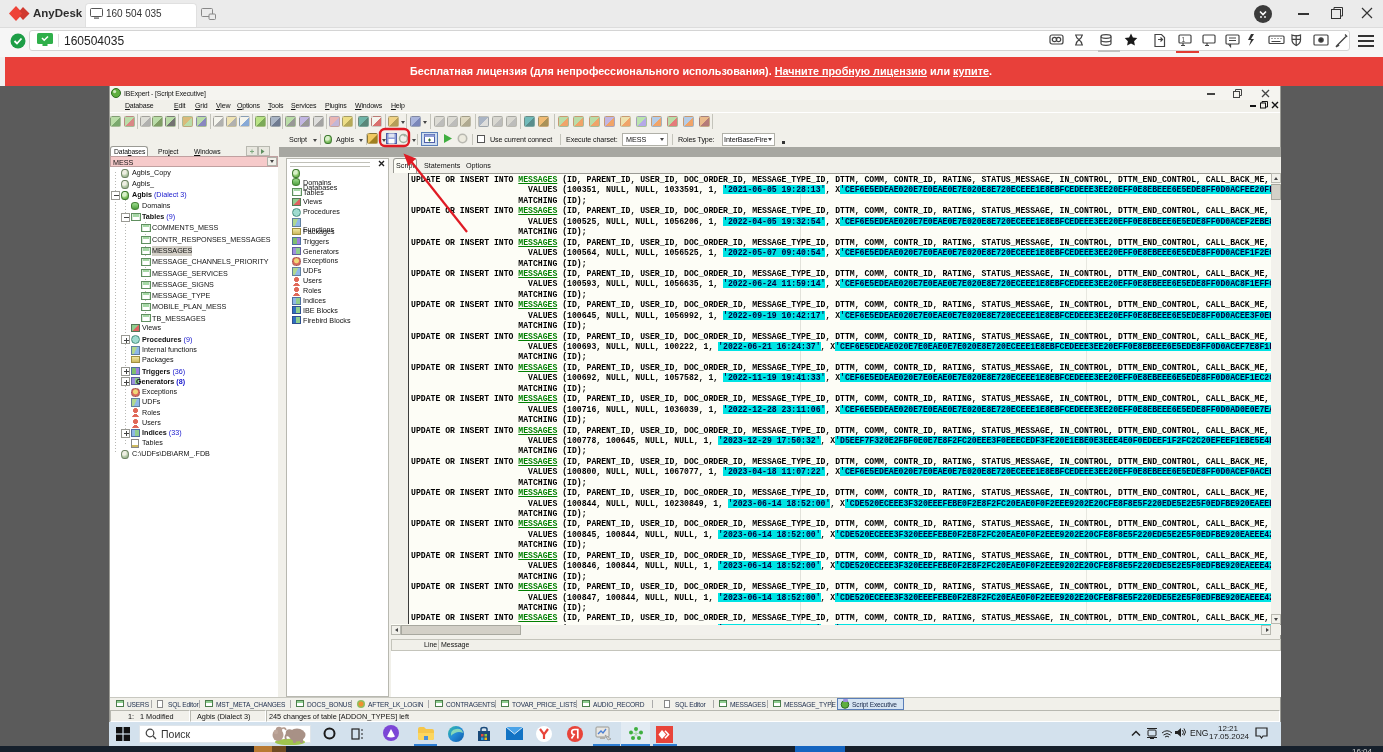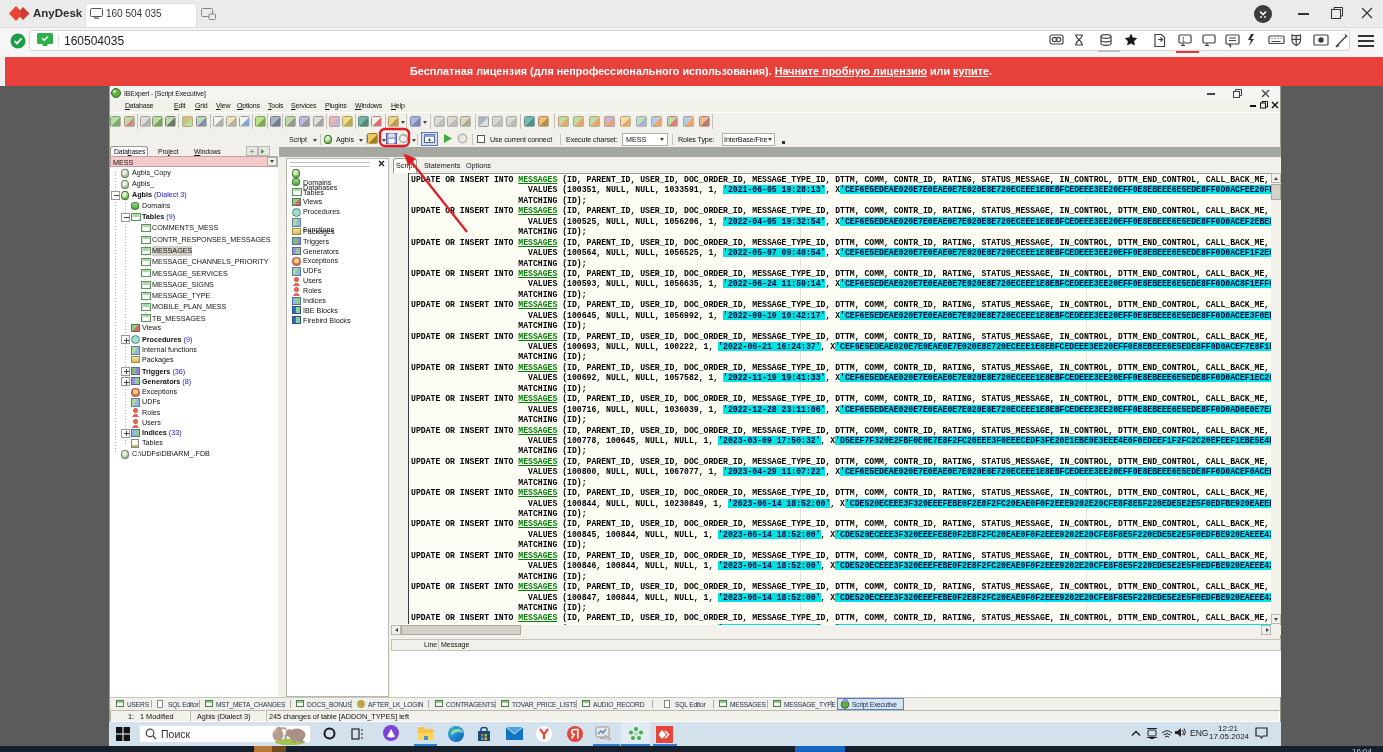--- a/index.html
+++ b/index.html
@@ -310,21 +310,21 @@
     <i style="position:absolute;left:1.5px;top:3.5px;width:5px;height:1px;background:#444"></i>
     <i style="position:absolute;left:3.5px;top:1.5px;width:1px;height:5px;background:#444"></i>
   </b>
 <b class="abs tic i-trg" style="left:131px;top:366.5px"></b>
 <div class="abs trow" style="left:142px;top:367px;"><b>Triggers</b> <span class="cnt">(36)</span></div>
 <b class="abs" style="left:121px;top:377.3px;width:9px;height:9px;background:#fff;border:1px solid #9a9a94">
     <i style="position:absolute;left:1.5px;top:3.5px;width:5px;height:1px;background:#444"></i>
     <i style="position:absolute;left:3.5px;top:1.5px;width:1px;height:5px;background:#444"></i>
   </b>
 <b class="abs tic i-gen" style="left:131px;top:377.3px"></b>
-<div class="abs trow" style="left:142px;top:376.6px;"><b>Generators</b> <span class="cnt">(8)</span></div>
+<div class="abs trow" style="left:136px;top:376.6px;font-weight:bold;"><b>Generators</b> <span class="cnt">(8)</span></div>
 <b class="abs tic i-exc" style="left:131px;top:387.5px"></b>
 <div class="abs trow" style="left:142px;top:386.8px;">Exceptions</div>
 <b class="abs tic i-fx" style="left:131px;top:397.9px"></b>
 <div class="abs trow" style="left:142px;top:397.2px;">UDFs</div>
 <b class="abs tic i-usr" style="left:131px;top:408.2px"></b>
 <div class="abs trow" style="left:142px;top:407.5px;">Roles</div>
 <b class="abs tic i-usr" style="left:131px;top:418.5px"></b>
 <div class="abs trow" style="left:142px;top:417.8px;">Users</div>
 <b class="abs" style="left:121px;top:428.8px;width:9px;height:9px;background:#fff;border:1px solid #9a9a94">
     <i style="position:absolute;left:1.5px;top:3.5px;width:5px;height:1px;background:#444"></i>
@@ -401,24 +401,24 @@
 UPDATE OR INSERT INTO <span class="tn">MESSAGES</span> (ID, PARENT_ID, USER_ID, DOC_ORDER_ID, MESSAGE_TYPE_ID, DTTM, COMM, CONTR_ID, RATING, STATUS_MESSAGE, IN_CONTROL, DTTM_END_CONTROL, CALL_BACK_ME,
                         VALUES (100693, NULL, NULL, 100222, 1, <span class="cy">'2022-06-21 16:24:37'</span>, X<span class="cy">'CEF6E5EDEAE020E7E0EAE0E7E020E8E720ECEEE1E8EBFCEDEEE3EE20EFF0E8EBEEE6E5EDE8FF0D0ACEF7E8F1F2EAE020EF'</span>
                       MATCHING (ID);
 UPDATE OR INSERT INTO <span class="tn">MESSAGES</span> (ID, PARENT_ID, USER_ID, DOC_ORDER_ID, MESSAGE_TYPE_ID, DTTM, COMM, CONTR_ID, RATING, STATUS_MESSAGE, IN_CONTROL, DTTM_END_CONTROL, CALL_BACK_ME,
                         VALUES (100692, NULL, NULL, 1057582, 1, <span class="cy">'2022-11-19 19:41:33'</span>, X<span class="cy">'CEF6E5EDEAE020E7E0EAE0E7E020E8E720ECEEE1E8EBFCEDEEE3EE20EFF0E8EBEEE6E5EDE8FF0D0ACEF1EC20EFEEE4EEEB'</span>
                       MATCHING (ID);
 UPDATE OR INSERT INTO <span class="tn">MESSAGES</span> (ID, PARENT_ID, USER_ID, DOC_ORDER_ID, MESSAGE_TYPE_ID, DTTM, COMM, CONTR_ID, RATING, STATUS_MESSAGE, IN_CONTROL, DTTM_END_CONTROL, CALL_BACK_ME,
                         VALUES (100716, NULL, NULL, 1036039, 1, <span class="cy">'2022-12-28 23:11:06'</span>, X<span class="cy">'CEF6E5EDEAE020E7E0EAE0E7E020E8E720ECEEE1E8EBFCEDEEE3EE20EFF0E8EBEEE6E5EDE8FF0D0AD0E0E7EAE0E7E0EBE8'</span>
                       MATCHING (ID);
 UPDATE OR INSERT INTO <span class="tn">MESSAGES</span> (ID, PARENT_ID, USER_ID, DOC_ORDER_ID, MESSAGE_TYPE_ID, DTTM, COMM, CONTR_ID, RATING, STATUS_MESSAGE, IN_CONTROL, DTTM_END_CONTROL, CALL_BACK_ME,
-                        VALUES (100778, 100645, NULL, NULL, 1, <span class="cy">'2023-03-09 17:50:32'</span>, X<span class="cy">'D5EEF7F320E2FBF0E0E7E8F2FC20EEE3F0EEECEDF3FE20E1EBE0E3EEE4E0F0EDEEF1F2FC2C20EFEEF1EBE5E4EDE8E520E4'</span>
-                      MATCHING (ID);
-UPDATE OR INSERT INTO <span class="tn">MESSAGES</span> (ID, PARENT_ID, USER_ID, DOC_ORDER_ID, MESSAGE_TYPE_ID, DTTM, COMM, CONTR_ID, RATING, STATUS_MESSAGE, IN_CONTROL, DTTM_END_CONTROL, CALL_BACK_ME,
-                        VALUES (100800, NULL, NULL, 1067077, 1, <span class="cy">'2023-04-29 11:07:22'</span>, X<span class="cy">'CEF6E5EDEAE020E7E0EAE0E7E020E8E720ECEEE1E8EBFCEDEEE3EE20EFF0E8EBEEE6E5EDE8FF0D0ACEF0ACEE5EDFC20F5E'</span>
+                        VALUES (100778, 100645, NULL, NULL, 1, <span class="cy">'2023-12-29 17:50:32'</span>, X<span class="cy">'D5EEF7F320E2FBF0E0E7E8F2FC20EEE3F0EEECEDF3FE20E1EBE0E3EEE4E0F0EDEEF1F2FC2C20EFEEF1EBE5E4EDE8E520E4'</span>
+                      MATCHING (ID);
+UPDATE OR INSERT INTO <span class="tn">MESSAGES</span> (ID, PARENT_ID, USER_ID, DOC_ORDER_ID, MESSAGE_TYPE_ID, DTTM, COMM, CONTR_ID, RATING, STATUS_MESSAGE, IN_CONTROL, DTTM_END_CONTROL, CALL_BACK_ME,
+                        VALUES (100800, NULL, NULL, 1067077, 1, <span class="cy">'2023-04-18 11:07:22'</span>, X<span class="cy">'CEF6E5EDEAE020E7E0EAE0E7E020E8E720ECEEE1E8EBFCEDEEE3EE20EFF0E8EBEEE6E5EDE8FF0D0ACEF0ACEE5EDFC20F5E'</span>
                       MATCHING (ID);
 UPDATE OR INSERT INTO <span class="tn">MESSAGES</span> (ID, PARENT_ID, USER_ID, DOC_ORDER_ID, MESSAGE_TYPE_ID, DTTM, COMM, CONTR_ID, RATING, STATUS_MESSAGE, IN_CONTROL, DTTM_END_CONTROL, CALL_BACK_ME,
                         VALUES (100844, NULL, NULL, 10230849, 1, <span class="cy">'2023-06-14 18:52:00'</span>, X<span class="cy">'CDE520ECEEE3F320EEEFEBE0F2E8F2FC20EAE0F0F2EEE9202E20CFE8F8E5F220EDE5E2E5F0EDFBE920EAEEE42C20F5EEF2'</span>
                       MATCHING (ID);
 UPDATE OR INSERT INTO <span class="tn">MESSAGES</span> (ID, PARENT_ID, USER_ID, DOC_ORDER_ID, MESSAGE_TYPE_ID, DTTM, COMM, CONTR_ID, RATING, STATUS_MESSAGE, IN_CONTROL, DTTM_END_CONTROL, CALL_BACK_ME,
                         VALUES (100845, 100844, NULL, NULL, 1, <span class="cy">'2023-06-14 18:52:00'</span>, X<span class="cy">'CDE520ECEEE3F320EEEFEBE0F2E8F2FC20EAE0F0F2EEE9202E20CFE8F8E5F220EDE5E2E5F0EDFBE920EAEEE42C20F5EEF2'</span>
                       MATCHING (ID);
 UPDATE OR INSERT INTO <span class="tn">MESSAGES</span> (ID, PARENT_ID, USER_ID, DOC_ORDER_ID, MESSAGE_TYPE_ID, DTTM, COMM, CONTR_ID, RATING, STATUS_MESSAGE, IN_CONTROL, DTTM_END_CONTROL, CALL_BACK_ME,
                         VALUES (100846, 100844, NULL, NULL, 1, <span class="cy">'2023-06-14 18:52:00'</span>, X<span class="cy">'CDE520ECEEE3F320EEEFEBE0F2E8F2FC20EAE0F0F2EEE9202E20CFE8F8E5F220EDE5E2E5F0EDFBE920EAEEE42C20F5EEF2'</span>
                       MATCHING (ID);

